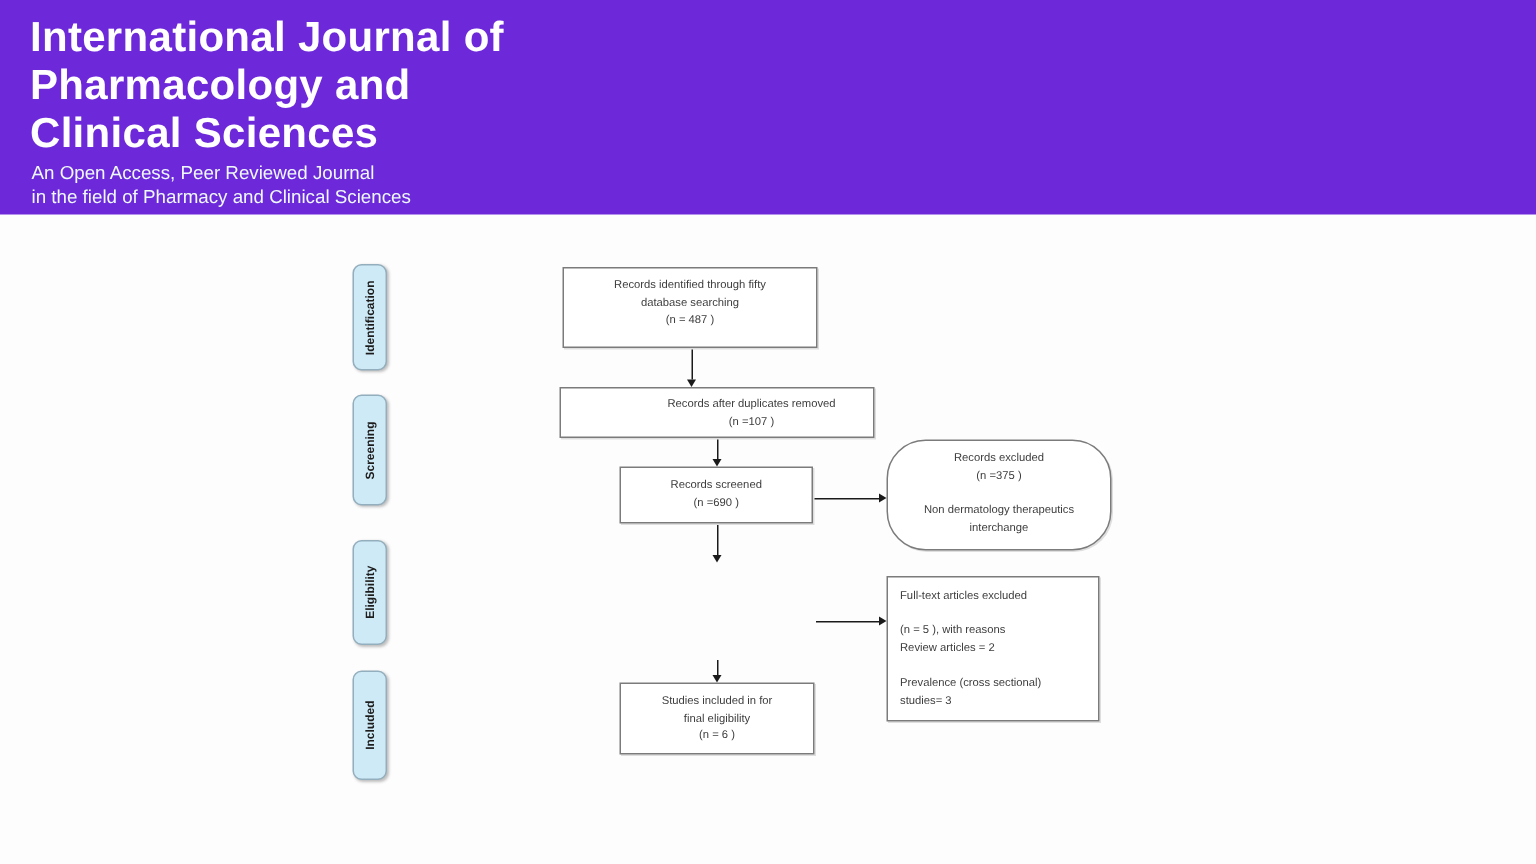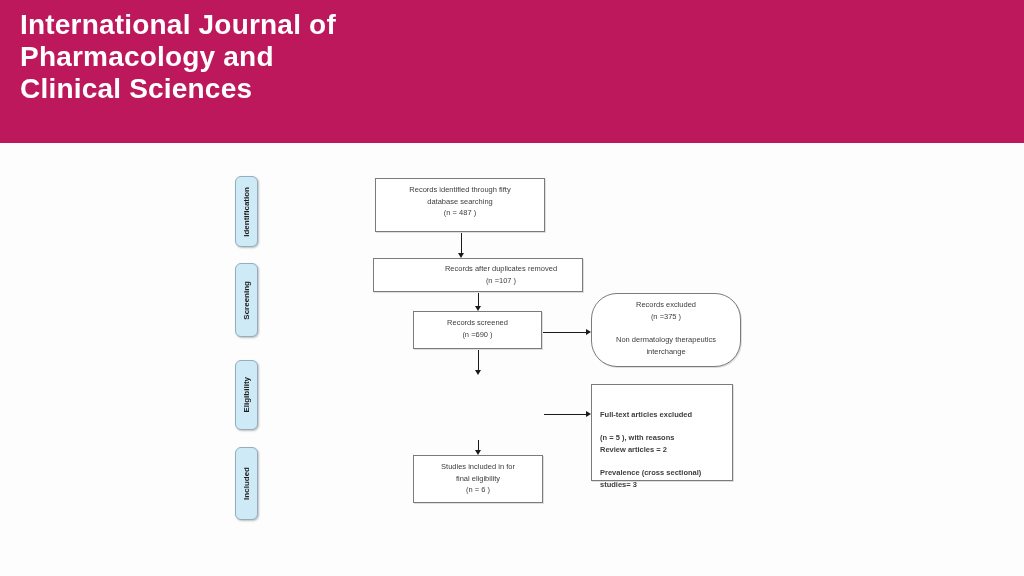--- a/index.html
+++ b/index.html
@@ -10,21 +10,21 @@
     background: #fdfdfd;
     overflow: hidden;
     font-family: "Liberation Sans", sans-serif;
   }
   
   .header {
     position: absolute;
     top: 0; left: 0;
     width: 1024px;
     height: 143px;
-    background: #be185d;
+    background: #6d28d9;
     color: #ffffff;
     box-sizing: border-box;
   }
   .journal-title {
     margin: 0;
     padding: 9px 0 0 20px;
     font-size: 28px;
     line-height: 32px;
     font-weight: bold;
     letter-spacing: 0.2px;
@@ -106,40 +106,42 @@
   .stage-screening      { left: 235px; top: 263px; height: 74px; }
   .stage-eligibility    { left: 235px; top: 360px; height: 70px; }
   .stage-included       { left: 235px; top: 447px; height: 73px; }
 
   
   .box-identified        { left: 375px; top: 178px; width: 170px; height: 54px; }
   .box-duplicates        { left: 373px; top: 258px; width: 210px; height: 34px; padding-top: 4px; padding-left: 46px; }
   .box-screened          { left: 413px; top: 311px; width: 129px; height: 38px; }
   .box-records-excluded  { left: 591px; top: 293px; width: 150px; height: 74px; border-radius: 26px; }
   .box-fulltext          { left: 412px; top: 375px; width: 131px; height: 64px; }
-  .box-fulltext-excluded { left: 591px; top: 384px; width: 142px; height: 97px; padding-top: 24px; font-weight: bold; }
+  .box-fulltext-excluded { left: 591px; top: 384px; width: 142px; height: 97px; padding-top: 6px; }
   .box-included          { left: 413px; top: 455px; width: 130px; height: 48px; }
 
   
   .arrow-1 { left: 461px; top: 233px; height: 20px; }
   .arrow-2 { left: 478px; top: 293px; height: 13px; }
   .arrow-3 { left: 478px; top: 350px; height: 20px; }
   .arrow-4 { left: 478px; top: 440px; height: 10px; }
   .arrow-5 { left: 543px; top: 332px; width: 43px; }
   .arrow-6 { left: 544px; top: 414px; width: 42px; }
 </style>
 </head>
 <body>
 
 <div class="screen">
 
   <header class="header">
     <h1 class="journal-title">International Journal of
 Pharmacology and
 Clinical Sciences</h1>
+    <p class="journal-subtitle">An Open Access, Peer Reviewed Journal
+in the field of Pharmacy and Clinical Sciences</p>
   </header>
 
   <main class="diagram">
 
     <div class="stage stage-identification">
       <span>Identification</span>
     </div>
     <div class="stage stage-screening">
       <span>Screening</span>
     </div>

